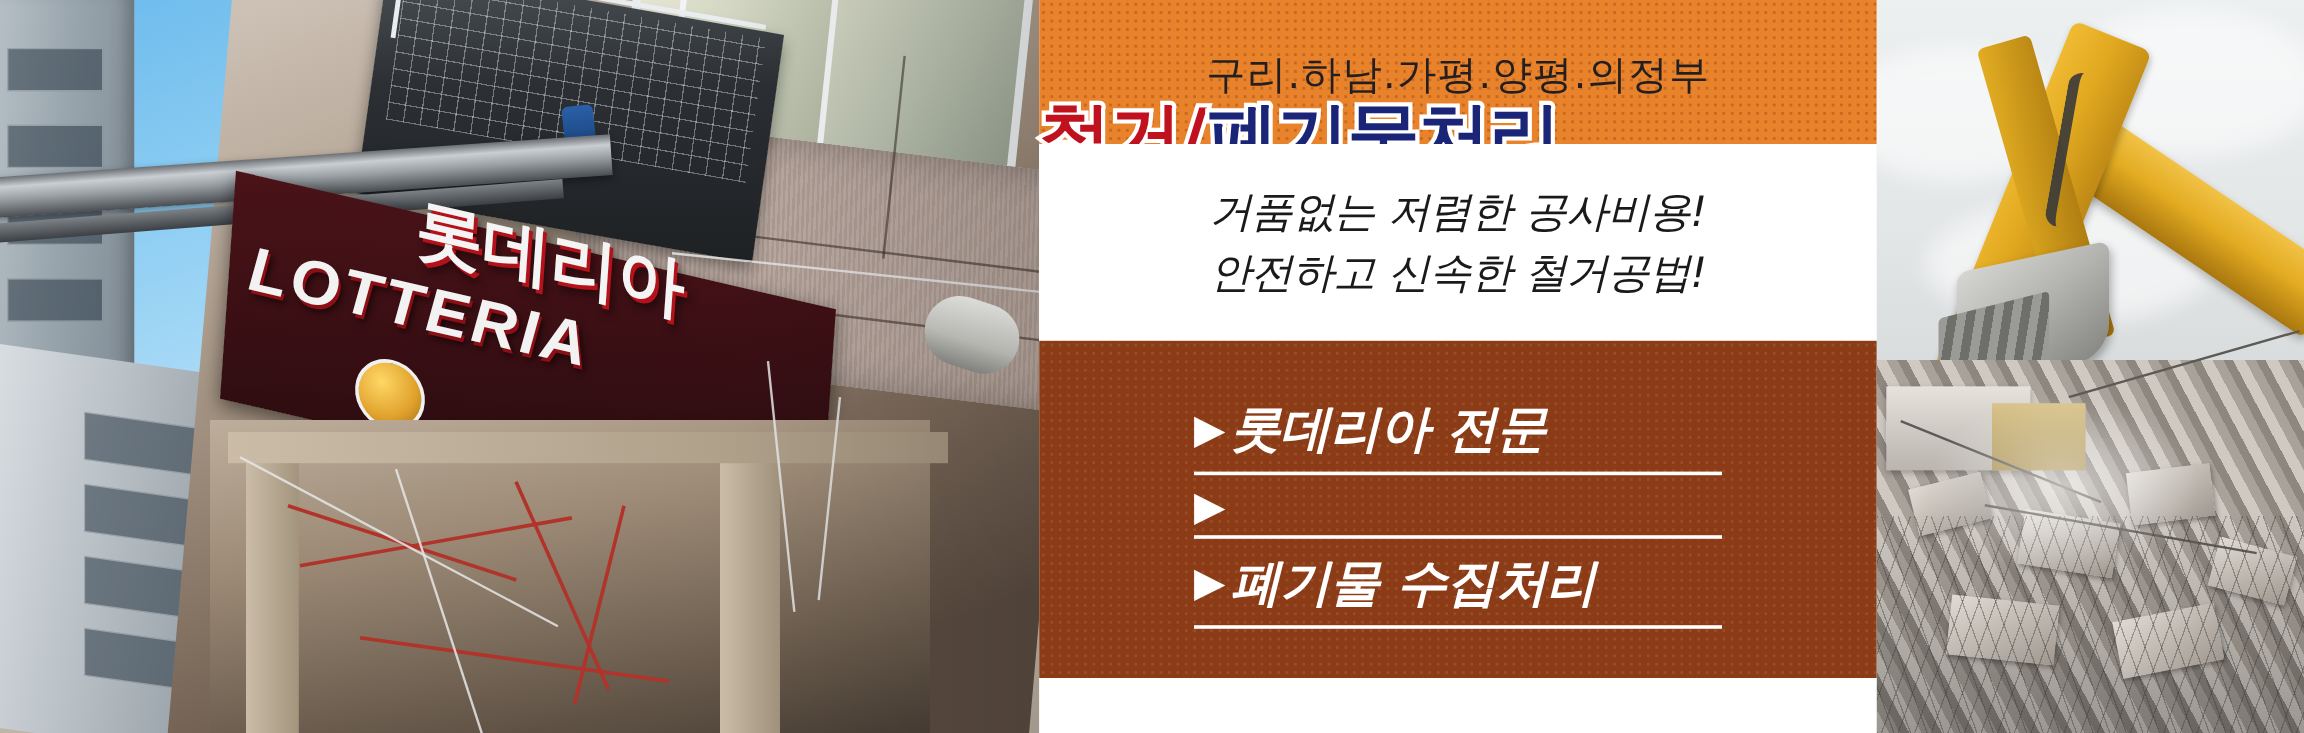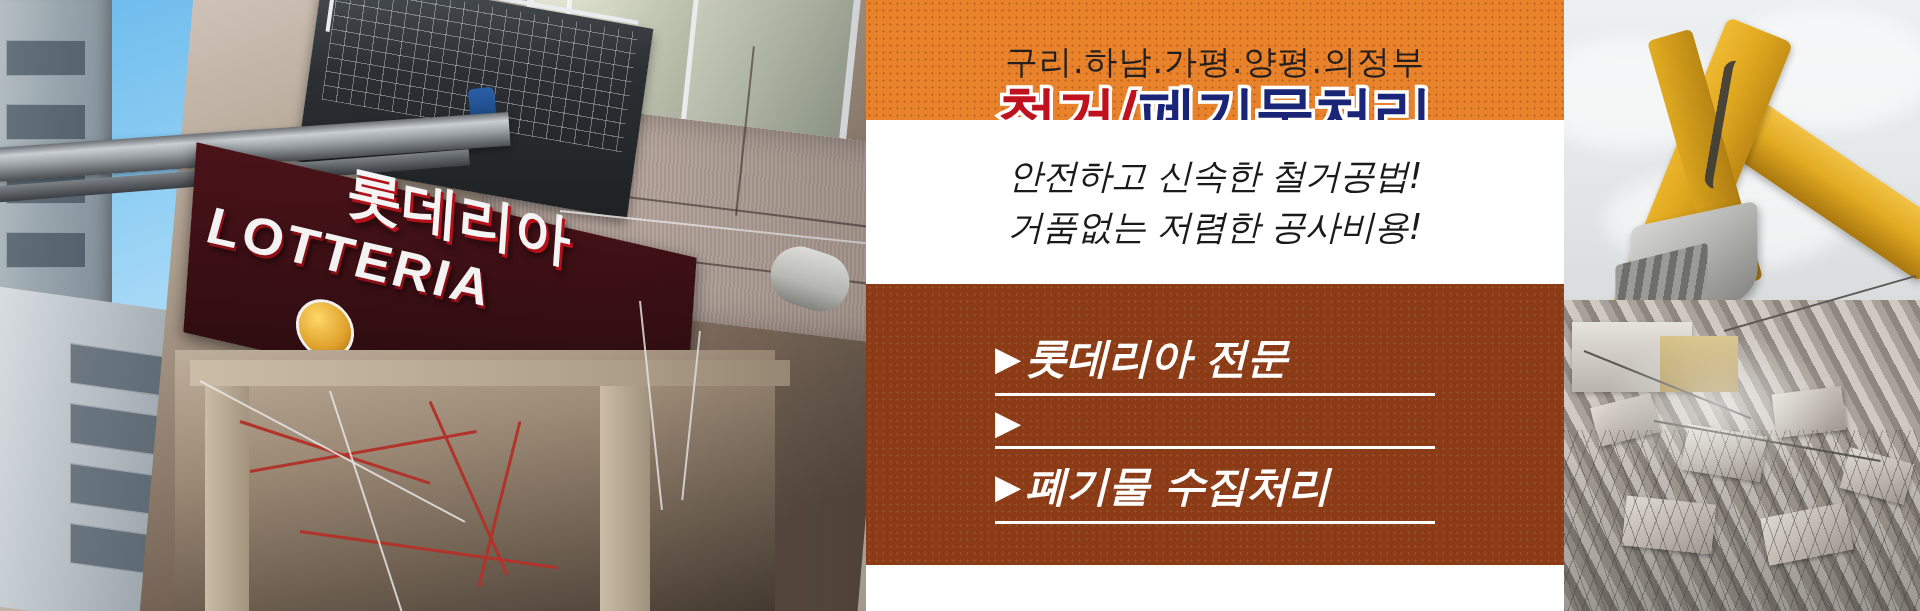--- a/index.html
+++ b/index.html
@@ -77,21 +77,21 @@
 
   
   .panel{position:absolute;left:866px;top:0;width:698px;height:611px;background:#fff;}
 
   .panel-top{position:relative;width:100%;height:120px;background:#e8822b;
     background-image:radial-gradient(circle,rgba(120,45,10,.30) 1.1px,transparent 1.2px);
     background-size:7px 7px;}
   .region-line{position:absolute;top:40px;left:0;width:100%;text-align:center;
     font-size:33px;font-weight:400;color:#231f20;letter-spacing:1px;
     font-family:"DejaVu Sans",sans-serif;}
-  .headline{position:absolute;top:82px;left:0;width:100%;text-align:center;
+  .headline{position:absolute;top:82px;left:0;width:100%;text-align:left;
     font-size:60px;font-weight:bold;letter-spacing:-1px;white-space:nowrap;
     font-family:"DejaVu Sans",sans-serif;line-height:1.05;}
   .headline span{
     -webkit-text-stroke:7px #ffffff;paint-order:stroke fill;
     text-shadow:0 3px 0 rgba(255,255,255,.9);}
   .hl-red{color:#c0111f;}
   .hl-slash{color:#c0111f;}
   .hl-navy{color:#1a2578;}
 
   .panel-mid{position:relative;width:100%;height:164px;background:#ffffff;
@@ -221,22 +221,22 @@
   <div class="panel">
 
     <div class="panel-top">
       <div class="region-line">구리.하남.가평.양평.의정부</div>
       <div class="headline">
         <span class="hl-red">철거</span><span class="hl-slash">/</span><span class="hl-navy">폐기물처리</span>
       </div>
     </div>
 
     <div class="panel-mid">
+      <div class="mid-line">거품없는 저렴한 공사비용!</div>
       <div class="mid-line">안전하고 신속한 철거공법!</div>
-      <div class="mid-line">거품없는 저렴한 공사비용!</div>
     </div>
 
     <div class="panel-bot">
       <div class="bullet">
         <span class="tri">▶</span>
         <span class="btxt">롯데리아 전문</span>
       </div>
       <div class="bullet">
         <span class="tri">▶</span>
       </div>

